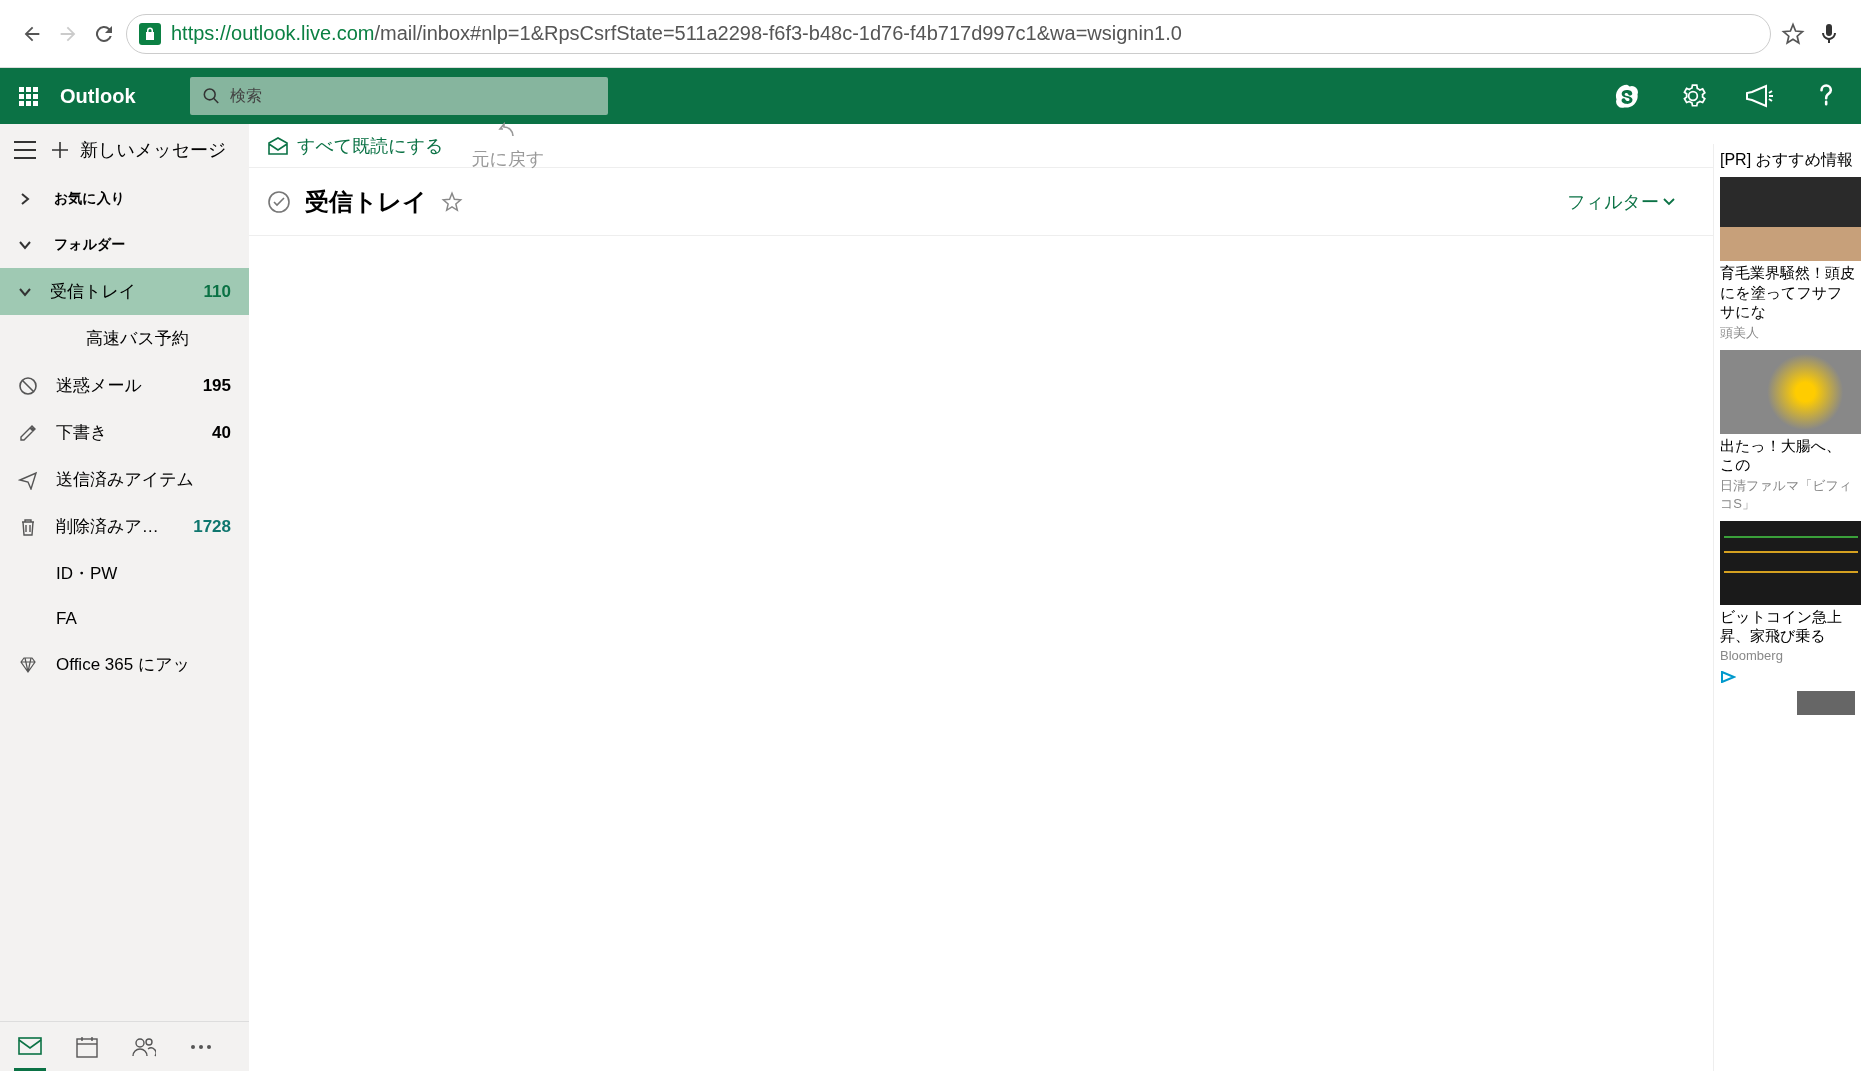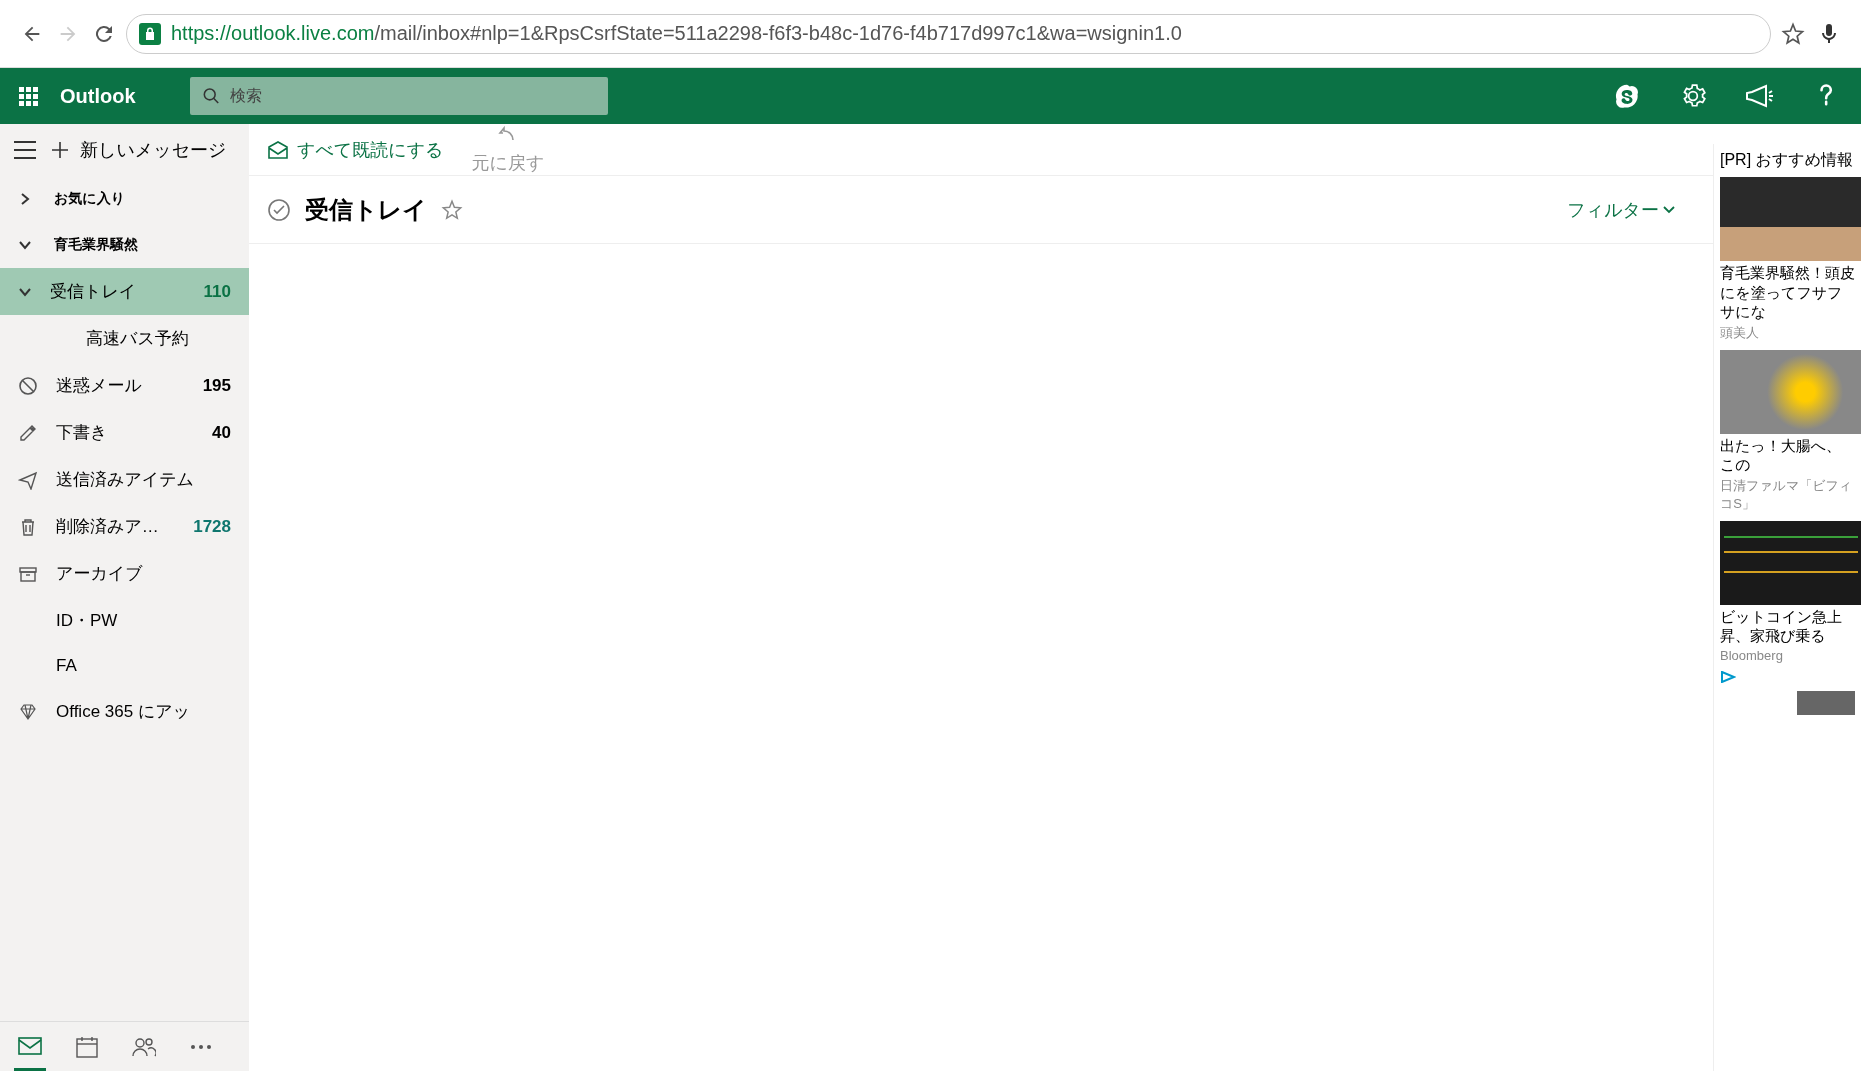--- a/index.html
+++ b/index.html
@@ -45,21 +45,21 @@
   .folder-item .icon-slot { width: 20px; display: flex; justify-content: center; }
   .folder-label { white-space: nowrap; overflow: hidden; text-overflow: ellipsis; flex: 1; }
   
   .bottom-icons { height: 50px; border-top: 1px solid #ddd; display: flex; align-items: center; padding: 0 18px; gap: 34px; }
   .bottom-icon { cursor: pointer; color: #555; position: relative; }
   .bottom-icon.active { color: #0b7245; }
   .bottom-icon.active::after { content: ''; position: absolute; bottom: -14px; left: -4px; right: -4px; height: 3px; background: #0b7245; }
   
   
   .content { flex: 1; display: flex; flex-direction: column; background: #fff; }
-  .content-toolbar { height: 52px; display: flex; align-items: center; padding: 0 18px; gap: 28px; border-bottom: 1px solid #eee; font-size: 18px; }
+  .content-toolbar { height: 44px; display: flex; align-items: center; padding: 0 18px; gap: 28px; border-bottom: 1px solid #eee; font-size: 18px; }
   .toolbar-btn { display: flex; align-items: center; gap: 8px; cursor: pointer; color: #0b7245; }
   .toolbar-btn.disabled { color: #999; cursor: default; flex-direction: column; }
   
   .folder-heading { height: 68px; display: flex; align-items: center; padding: 0 18px; gap: 14px; border-bottom: 1px solid #eee; }
   .folder-title { font-size: 24px; font-weight: 700; }
   .filter-btn { margin-left: auto; color: #0b7245; font-size: 18px; display: flex; align-items: center; gap: 4px; cursor: pointer; margin-right: 20px; }
   
   
   .right-panel { width: 148px; background: #fff; border-left: 1px solid #eee; font-size: 14px; overflow-y: auto; margin-top: 20px; }
   .ad-header { padding: 6px 6px; font-size: 16px; font-weight: 400; }
@@ -182,21 +182,21 @@
         <svg width="14" height="14" viewBox="0 0 14 14">
             <path d="M4 2l6 5-6 5" fill="none" stroke="#333" stroke-width="2"></path>
           </svg>
         <span>お気に入り</span>
       </div>
 
       <div class="folder-header">
         <svg width="14" height="14" viewBox="0 0 14 14">
             <path d="M2 4l5 6 5-6" fill="none" stroke="#333" stroke-width="2"></path>
           </svg>
-        <span>育毛業界騒然</span>
+        <span>フォルダー</span>
       </div>
 
       <div class="folder-item active">
         <svg width="14" height="14" viewBox="0 0 14 14">
             <path d="M2 4l5 6 5-6" fill="none" stroke="#333" stroke-width="2"></path>
           </svg>
         <span class="folder-label">受信トレイ</span>
         <span class="count">110</span>
       </div>
 
@@ -237,30 +237,20 @@
       <div class="folder-item">
         <span class="icon-slot">
             <svg width="20" height="20" viewBox="0 0 20 20">
               <path d="M4 5h12M7 5V3h6v2M5 5l1 13h8l1-13M8 8v7m4-7v7" fill="none" stroke="#555" stroke-width="1.4"></path>
             </svg>
           </span>
         <span class="folder-label">削除済みア…</span>
         <span class="count" style="color:#0f766e">1728</span>
       </div>
 
-      <div class="folder-item">
-        <span class="icon-slot">
-            <svg width="20" height="20" viewBox="0 0 20 20">
-              <rect x="2" y="4" width="16" height="4" fill="none" stroke="#555" stroke-width="1.4"></rect>
-              <rect x="3" y="8" width="14" height="9" fill="none" stroke="#555" stroke-width="1.4"></rect>
-              <line x1="8" y1="11" x2="12" y2="11" stroke="#555" stroke-width="1.4"></line>
-            </svg>
-          </span>
-        <span class="folder-label">アーカイブ</span>
-      </div>
 
       <div class="folder-item">
         <span class="icon-slot"></span>
         <span class="folder-label">ID・PW</span>
       </div>
 
       <div class="folder-item">
         <span class="icon-slot"></span>
         <span class="folder-label">FA</span>
       </div>

